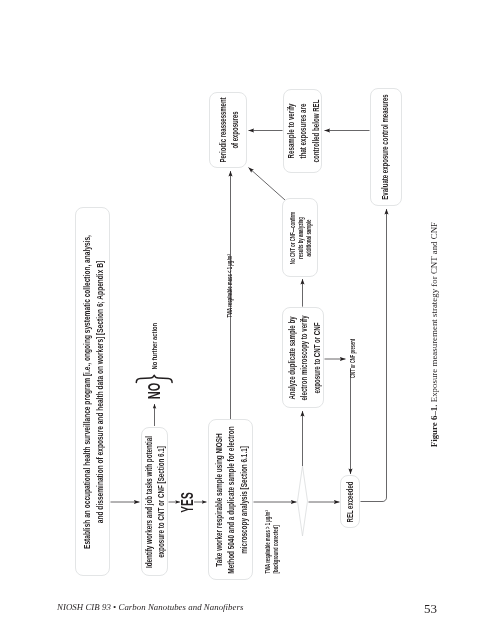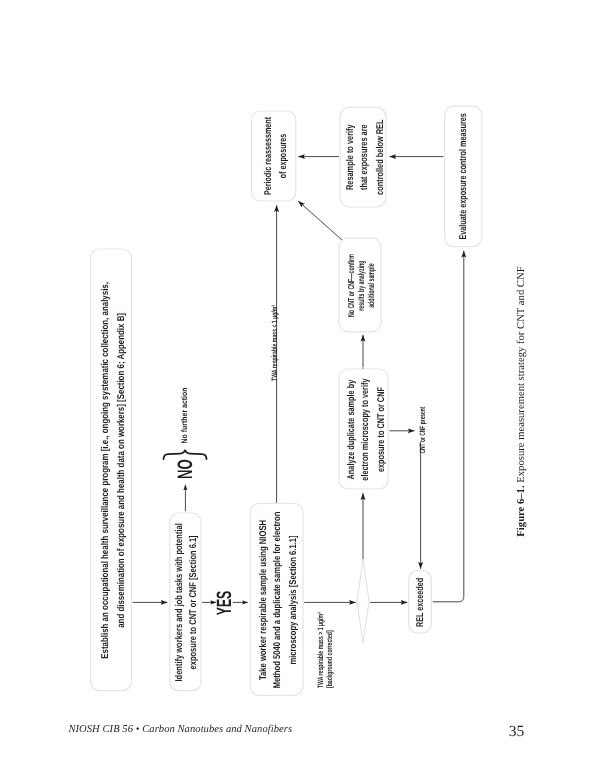--- a/index.html
+++ b/index.html
@@ -107,15 +107,15 @@
 
     <div class="elabel" style="left:167px;top:490px;width:40px;height:25px;line-height:25px;font-size:17.2px;font-weight:bold;transform:rotate(-90deg) scaleX(0.59);">YES</div>
     <div class="elabel" style="left:137px;top:378px;width:34px;height:26px;line-height:26px;font-size:17.4px;font-weight:bold;transform:rotate(-90deg) scaleX(0.63);">NO</div>
     <div class="elabel" style="left:125px;top:338px;width:60px;height:12px;line-height:12px;font-size:6.8px;font-weight:bold;text-align:left;transform:rotate(-90deg) scaleX(0.85);transform-origin:50% 50%;">No further action</div>
     <div class="elabel" style="left:230px;top:541px;width:80px;height:12px;font-size:6.5px;line-height:8.4px;font-weight:bold;text-align:left;transform:rotate(-90deg) scaleX(0.66);transform-origin:50% 50%;">TWA respirable mass &gt; 1 µg/m³
 [background corrected]</div>
     <div class="elabel" style="left:190px;top:285px;width:80px;height:12px;line-height:12px;font-size:6.5px;font-weight:bold;text-align:left;transform:rotate(-90deg) scaleX(0.66);transform-origin:50% 50%;">TWA respirable mass &lt; 1 µg/m³</div>
     <div class="elabel" style="left:323px;top:353px;width:60px;height:12px;line-height:12px;font-size:6.5px;font-weight:bold;text-align:left;transform:rotate(-90deg) scaleX(0.63);transform-origin:50% 50%;">CNT or CNF present</div>
   </div>
   <div class="caption"><b>Figure 6–1.</b><span> Exposure measurement strategy for CNT and CNF</span></div>
-  <div class="footer-left">NIOSH CIB 56 • Carbon Nanotubes and Nanofibers</div>
-  <div class="footer-right">35</div>
+  <div class="footer-left">NIOSH CIB 93 • Carbon Nanotubes and Nanofibers</div>
+  <div class="footer-right">53</div>
 </div>
 
 </body></html>

